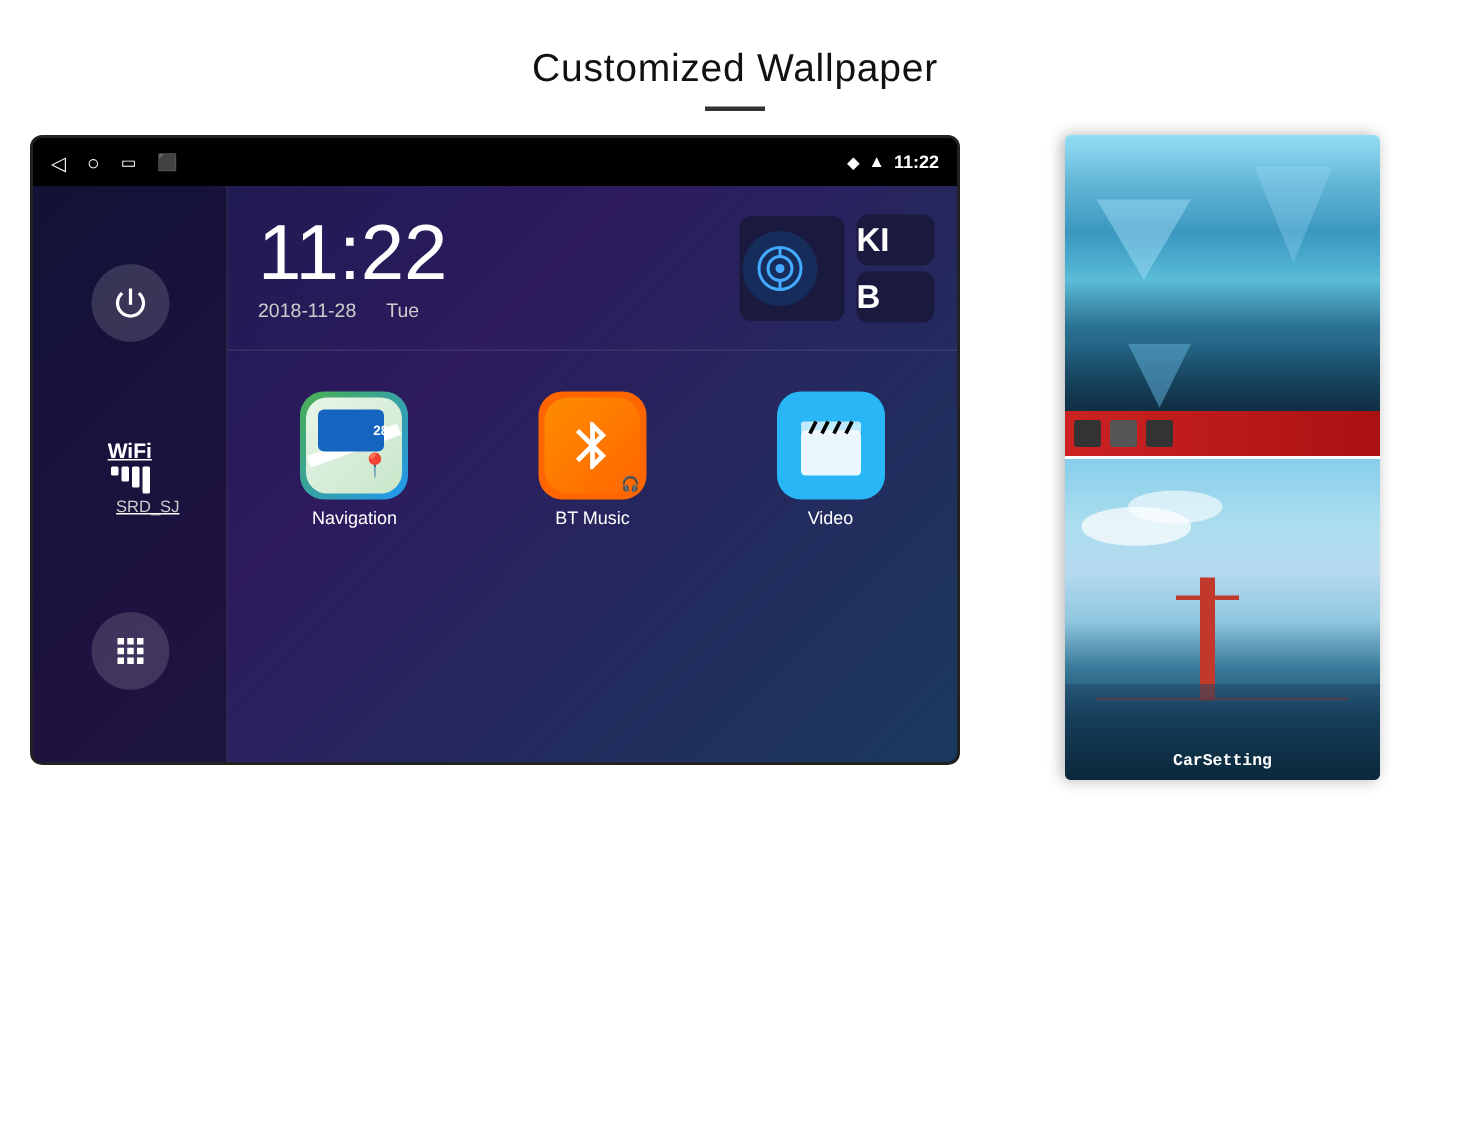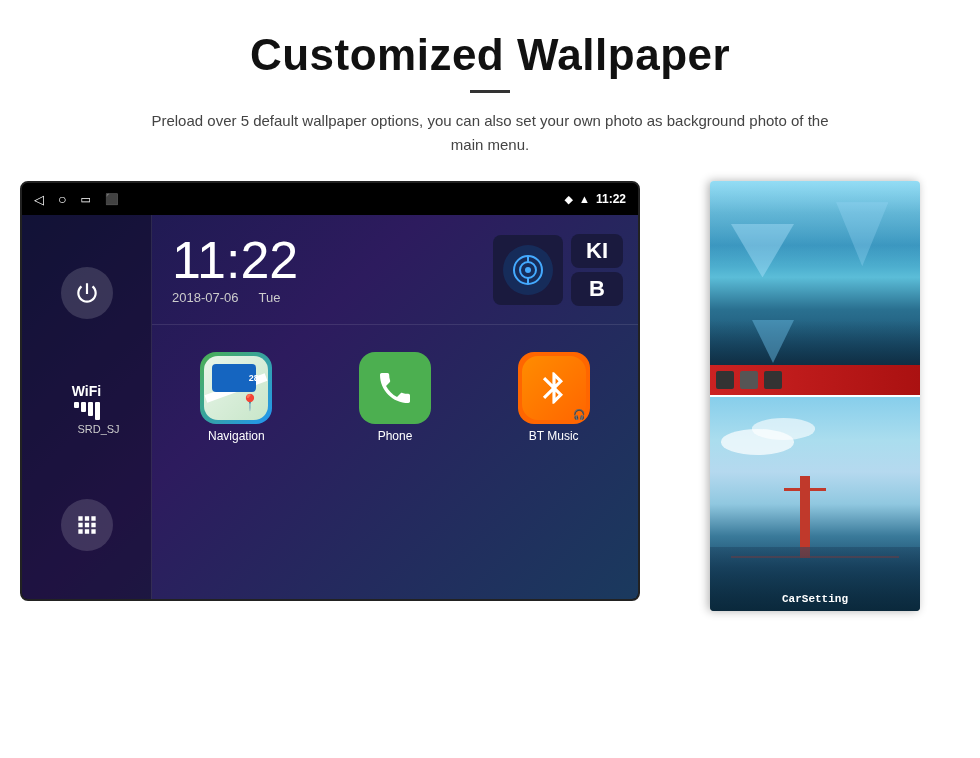--- a/index.html
+++ b/index.html
@@ -13,22 +13,22 @@
 
     .page-container {
       width: 980px;
       display: flex;
       flex-direction: column;
       align-items: center;
       padding-top: 30px;
     }
 
     .title {
-      font-size: 44px;
-      font-weight: 700;
+      font-size: 26px;
+      font-weight: 400;
       color: #111;
       text-align: right;
       letter-spacing: 0.5px;
     }
 
     .title-divider {
       width: 40px;
       height: 3px;
       background: #333;
       margin: 10px auto 16px;
@@ -116,20 +116,21 @@
 
     .sidebar-icon svg {
       width: 26px;
       height: 26px;
       fill: #fff;
     }
 
     .wifi-info {
       text-align: center;
       color: #fff;
+      text-decoration: underline;
     }
 
     .wifi-label {
       font-size: 14px;
       font-weight: bold;
     }
 
     .wifi-bars {
       display: flex;
       justify-content: center;
@@ -199,21 +200,20 @@
       padding: 8px;
     }
 
     .widget-box {
       width: 70px;
       height: 70px;
       background: #1a1a3e;
       border-radius: 8px;
       display: flex;
       align-items: center;
-      justify-content: center;
       position: relative;
       overflow: hidden;
     }
 
     .letter-widget {
       font-size: 32px;
       font-weight: bold;
       color: #fff;
     }
 
@@ -348,21 +348,20 @@
       color: #e53935;
       font-size: 16px;
     }
   </style>
 </head>
 <body>
 
 <div class="page-container">
   <h1 class="title">Customized Wallpaper</h1>
   <div class="title-divider"></div>
-  <p class="subtitle">Preload over 5 default wallpaper options, you can also set your own photo as background photo of the main menu.</p>
 
   <div class="main-content-row">
 
     <div class="device-frame">
 
       <div class="status-bar">
         <div class="status-bar-left">
 
           <span class="nav-icon">◁</span>
 
@@ -405,21 +404,21 @@
             </svg>
           </div>
         </div>
 
         <div class="center-area">
 
           <div class="top-info">
             <div class="clock-section">
               <div class="clock-time">11:22</div>
               <div class="clock-date">
-                <span>2018-07-06</span>
+                <span>2018-11-28</span>
                 <span>Tue</span>
               </div>
             </div>
             <div class="widget-section">
               <div class="widget-box">
                 <div style="position:relative; width:54px; height:54px; display:flex; align-items:center; justify-content:center;">
 
                   <div style="width:50px; height:50px; border-radius:50%; background:rgba(0,150,255,0.15); display:flex; align-items:center; justify-content:center;">
                     <svg width="32" height="32" viewBox="0 0 32 32">
                       <circle cx="16" cy="16" r="14" fill="none" stroke="#4af" stroke-width="2"></circle>
@@ -448,44 +447,53 @@
               <div class="app-icon nav-app-icon">
                 <div class="map-bg">
                   <div class="map-road"></div>
                   <div class="map-shield">280</div>
                   <div class="map-pin">📍</div>
                 </div>
               </div>
               <span class="app-label">Navigation</span>
             </div>
 
-            <div class="app-item">
-              <div class="app-icon phone-app-icon" style="display:flex; align-items:center; justify-content:center;">
-                <svg width="40" height="40" viewBox="0 0 24 24" fill="white">
-                  <path d="M6.62 10.79c1.44 2.83 3.76 5.14 6.59 6.59l2.2-2.2c.27-.27.67-.36 1.02-.24 1.12.37 2.33.57 3.57.57.55 0 1 .45 1 1V20c0 .55-.45 1-1 1-9.39 0-17-7.61-17-17 0-.55.45-1 1-1h3.5c.55 0 1 .45 1 1 0 1.25.2 2.45.57 3.57.11.35.03.74-.25 1.02l-2.2 2.2z"></path>
-                </svg>
-              </div>
-              <span class="app-label">Phone</span>
-            </div>
 
 
             <div class="app-item">
               <div class="app-icon btmusic-app-icon" style="display:flex; align-items:center; justify-content:center; border-radius:16px; position:relative; overflow:hidden;">
                 <div style="width:64px; height:64px; background:linear-gradient(135deg, #ff8c00, #ff6600); border-radius:16px; display:flex; align-items:center; justify-content:center;">
                   <svg width="38" height="38" viewBox="0 0 24 24" fill="white">
                     <path d="M17.71 7.71L12 2h-1v7.59L6.41 5 5 6.41 10.59 12 5 17.59 6.41 19 11 14.41V22h1l5.71-5.71-4.3-4.29 4.3-4.29zM13 5.83l1.88 1.88L13 9.59V5.83zm1.88 10.46L13 18.17v-3.76l1.88 1.88z"></path>
                   </svg>
                 </div>
 
                 <div style="position:absolute; bottom:4px; right:4px; color:white; font-size:10px;">🎧</div>
               </div>
               <span class="app-label">BT Music</span>
             </div>
 
 
+            <div class="app-item">
+              <div class="app-icon video-app-icon" style="display:flex; align-items:center; justify-content:center;">
+
+                <svg width="48" height="48" viewBox="0 0 48 48">
+
+                  <rect x="4" y="14" width="40" height="30" rx="3" fill="white" fill-opacity="0.9"></rect>
+
+                  <rect x="4" y="8" width="40" height="8" rx="2" fill="white" fill-opacity="0.7"></rect>
+
+                  <line x1="14" y1="8" x2="10" y2="16" stroke="black" stroke-width="2.5"></line>
+                  <line x1="22" y1="8" x2="18" y2="16" stroke="black" stroke-width="2.5"></line>
+                  <line x1="30" y1="8" x2="26" y2="16" stroke="black" stroke-width="2.5"></line>
+                  <line x1="38" y1="8" x2="34" y2="16" stroke="black" stroke-width="2.5"></line>
+                </svg>
+              </div>
+              <span class="app-label">Video</span>
+            </div>
           </div>
         </div>
       </div>
     </div>
 
     <div style="position:absolute; right:0; top:0; width:210px; height:430px; display:flex; flex-direction:column; border-radius:4px; overflow:hidden; box-shadow: -2px 0 10px rgba(0,0,0,0.3);">
 
       <div style="flex:1; position:relative; overflow:hidden; border-bottom: 2px solid #fff;">
         <div style="width:100%; height:100%; background: linear-gradient(180deg, #7dd4f0 0%, #4aa8cc 15%, #3090bb 30%, #5bbdd8 45%, #2a7090 60%, #1a4f6f 80%, #152d45 100%); position:relative;">
 

